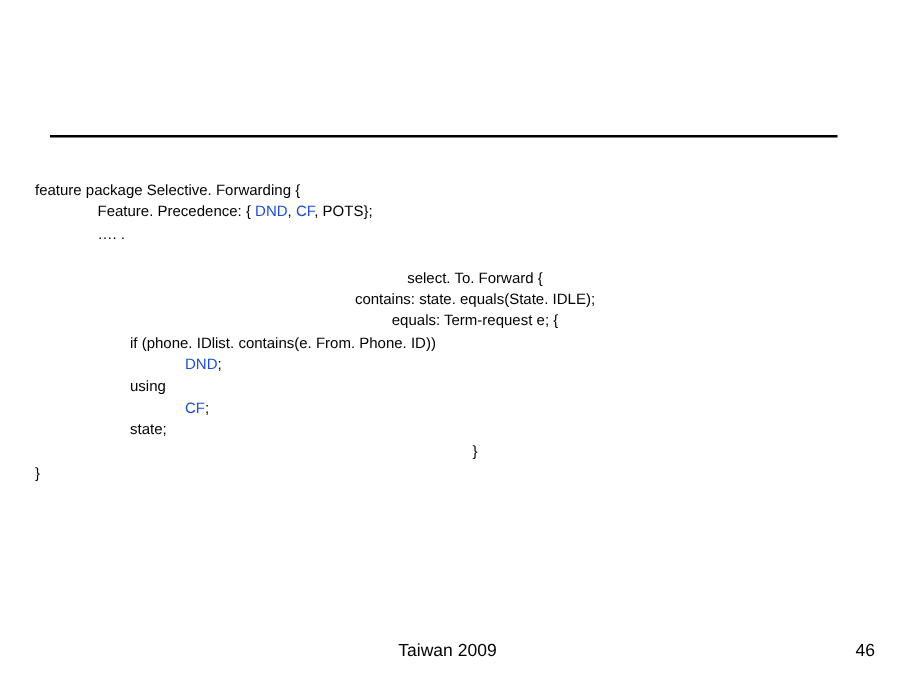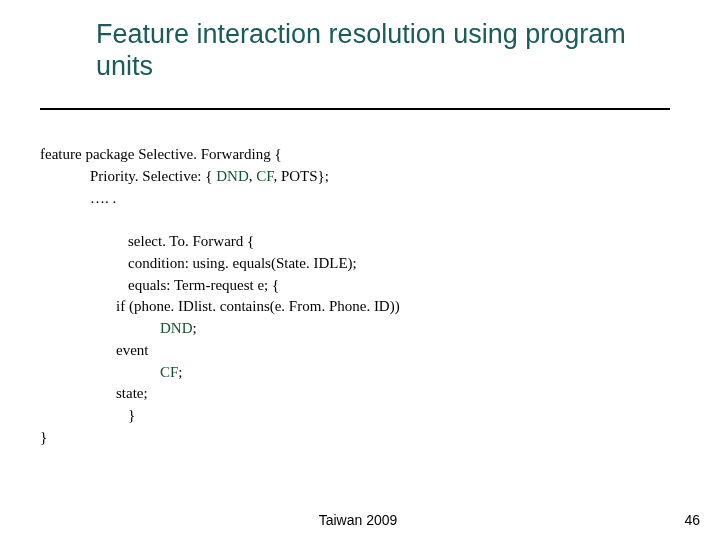--- a/index.html
+++ b/index.html
@@ -1,51 +1,48 @@
 <!DOCTYPE html>
 <html><head>
 <meta charset="utf-8">
 <style>
   * { margin: 0; padding: 0; box-sizing: border-box; }
   html, body { width: 720px; height: 540px; background: #fff; font-family: Verdana, Arial, sans-serif; overflow: hidden; }
   .slide { position: relative; width: 720px; height: 540px; }
   .title-wrap { position: absolute; left: 96px; top: 18px; width: 540px; }
   .title { font-size: 27px; font-weight: 400; color: #1a5b5b; line-height: 1.2; }
   .rule { position: absolute; left: 40px; top: 108px; width: 630px; height: 0; border-top: 2px solid #000; }
-  .body { position: absolute; left: 40px; top: 144px; width: 640px; font-size: 15px; color: #000; line-height: 1.45; font-family: Liberation Serif, serif; }
+  .body { position: absolute; left: 28px; top: 144px; width: 640px; font-size: 12px; color: #000; line-height: 1.45; font-family: Liberation Sans, sans-serif; }
   .ind1 { margin-left: 50px; }
-  .ind2 { margin-left: 88px; }
+  .ind2 { margin-left: 64px; text-align: center; }
   .ind3 { margin-left: 76px; }
   .ind4 { margin-left: 120px; }
-  .teal { color: #14532d; }
+  .teal { color: #1d4ed8; }
   .footer { position: absolute; left: 0; bottom: 12px; width: 716px; text-align: center; font-size: 14px; color: #000; }
   .pagenum { position: absolute; right: 20px; bottom: 12px; font-size: 14px; color: #000; }
 </style>
 </head>
 <body>
 
 <div class="slide">
 
-  <div class="title-wrap">
-    <h1 class="title">Feature interaction resolution using program units</h1>
-  </div>
 
   <div class="rule"></div>
 
   <div class="body">
     <div><span>feature package Selective. Forwarding {</span></div>
-    <div class="ind1"><span>Priority. Selective: { </span><span class="teal">DND</span><span>, </span><span class="teal">CF</span><span>, POTS};</span></div>
+    <div class="ind1"><span>Feature. Precedence: { </span><span class="teal">DND</span><span>, </span><span class="teal">CF</span><span>, POTS};</span></div>
     <div class="ind1"><span>…. .</span></div>
     <br>
     <div class="ind2"><span>select. To. Forward {</span></div>
-    <div class="ind2"><span>condition: using. equals(State. IDLE);</span></div>
+    <div class="ind2"><span>contains: state. equals(State. IDLE);</span></div>
     <div class="ind2"><span>equals: Term-request e; {</span></div>
     <div class="ind3"><span>if (phone. IDlist. contains(e. From. Phone. ID))</span></div>
     <div class="ind4"><span class="teal">DND</span><span>;</span></div>
-    <div class="ind3"><span>event</span></div>
+    <div class="ind3"><span>using</span></div>
     <div class="ind4"><span class="teal">CF</span><span>;</span></div>
     <div class="ind3"><span>state;</span></div>
     <div class="ind2"><span>}</span></div>
     <div><span>}</span></div>
   </div>
 
   <div class="footer">Taiwan 2009</div>
   <div class="pagenum">46</div>
 </div>
 

